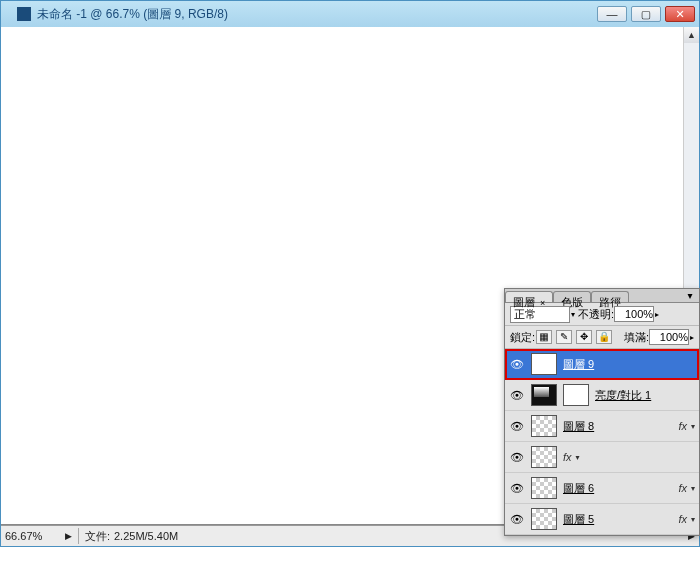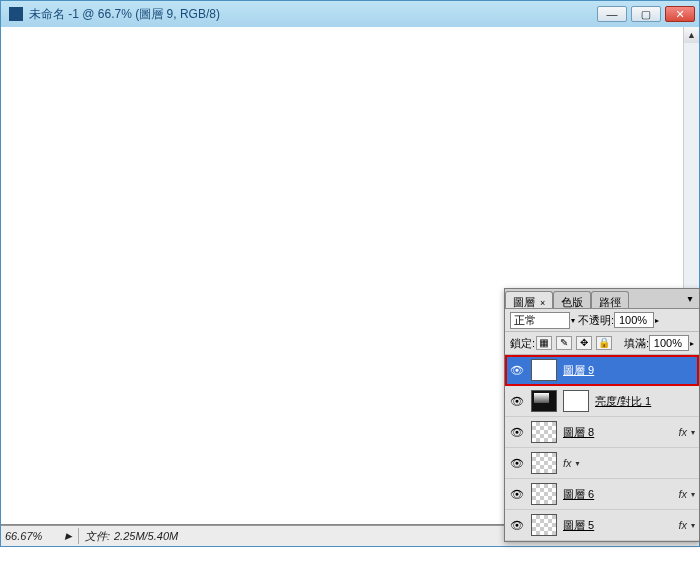--- a/index.html
+++ b/index.html
@@ -1,48 +1,48 @@
 <!DOCTYPE html>
 <html><head>
 <meta charset="utf-8">
 <style>
 * { box-sizing: border-box; margin: 0; padding: 0; font-family: "Microsoft JhengHei", sans-serif; }
 body { width: 700px; height: 588px; background: #fff; position: relative; overflow: hidden; }
 
 .window { position: absolute; left: 0; top: 0; width: 700px; border: 1px solid #4a90c0; }
-.titlebar { height: 26px; background: linear-gradient(#bfe3f5,#a8d4ed); display: flex; align-items: center; padding-left: 8px; }
+.titlebar { height: 26px; background: linear-gradient(#bfe3f5,#a8d4ed); display: flex; align-items: center; padding-left: 16px; }
 .app-icon { width: 14px; height: 14px; background: #1a4b7a; display: inline-block; margin-right: 6px; }
 .title-text { font-size: 12px; color: #1a4b7a; flex: 1; }
 .win-controls { display: flex; gap: 4px; margin-right: 4px; }
 .win-btn { width: 30px; height: 16px; display: flex; align-items: center; justify-content: center; font-size: 11px; border-radius: 2px; background: linear-gradient(#f7f7f7,#d6e3ef); border: 1px solid #6e9dbc; color: #222; }
 .win-btn.close { background: linear-gradient(#f48a85,#d94b3a); border: 1px solid #a02d22; color: #fff; }
 .canvas-area { height: 498px; background: #fff; border-bottom: 1px solid #888; position: relative; }
 .canvas-area .scroll-vert { position: absolute; right: 0; top: 0; width: 16px; height: 100%; background: #eceff3; border-left: 1px solid #ccc; }
 .scroll-vert .arrow { width: 100%; height: 16px; display:flex;align-items:center;justify-content:center;font-size:9px;color:#333;background:linear-gradient(#f8f8f8,#dadde2); }
 
-.statusbar { height: 21px; background: #ececec; display: flex; align-items: center; font-size: 11px; color: #222; padding: 0 4px; border-top: 1px solid #999; font-style: italic; }
+.statusbar { height: 21px; background: #ececec; display: flex; align-items: center; font-size: 11px; color: #222; padding: 0 4px; border-top: 1px solid #999; }
 .statusbar .zoom { width: 56px; }
 .statusbar .divider { width: 1px; height: 16px; background: #aaa; margin: 0 6px; }
 .statusbar .tri { margin-left: 4px; font-size: 9px; }
 .statusbar .filesize { flex: 0 0 auto; }
 .statusbar .tri2 { margin-left: auto; font-size: 9px; }
 
 
 .panel { position: absolute; right: 0; top: 288px; width: 196px; background: #e3e3e3; border: 1px solid #7a7a7a; box-shadow: 0 2px 6px rgba(0,0,0,.3); }
-.panel-tabs { display: flex; background: #cfcfcf; height: 20px; font-size: 11px; border-bottom: 1px solid #888; }
+.panel-tabs { display: flex; background: #cfcfcf; height: 14px; font-size: 11px; border-bottom: 1px solid #888; }
 .panel-tab { padding: 3px 7px 0; border: 1px solid #888; border-bottom: none; background: #cfcfcf; margin-top: 2px; border-top-left-radius:3px; border-top-right-radius:3px;}
 .panel-tab.active { background: #e3e3e3; position: relative; }
 .panel-tab .close-x { font-size: 9px; margin-left: 2px; }
 .panel-menu { width: 18px; display:flex;align-items:center;justify-content:center;font-size:10px;margin-left:auto; }
 
 .panel-row { display: flex; align-items: center; height: 23px; padding: 0 5px; font-size: 11px; border-bottom: 1px solid #bbb; background: #e3e3e3;}
 .panel-row select, .panel-row input { font-size: 11px; }
 .blend { width: 60px; height: 17px; border: 1px solid #888; background:#fff; padding-left:3px; }
 .panel-row .lbl { margin-left: 3px; }
-.pct { width: 40px; height: 16px; border: 1px solid #888; text-align: right; padding-right: 6px; background:#fff;}
+.pct { width: 40px; height: 16px; border: 1px solid #888; text-align: right; padding-right: 0; background:#fff;}
 .small-tri { font-size: 8px; margin-left:1px;}
 
 .lock-icons span { display:inline-block;width:16px;height:14px;text-align:center;font-size:10px;border:1px solid #999;margin-left:1px;background:#f2f2f2;}
 
 .layer-list { max-height: 210px; overflow: hidden; }
 .layer-row { display:flex; align-items:center; height: 31px; background:#e3e3e3; border-bottom:1px solid #ccc; font-size:11px; padding:0 4px;}
 .layer-row.selected { background:#3a76d6; color:#fff; }
 .layer-row.selected.highlight { outline: 2px solid #d80000; outline-offset: -2px; }
 .eye { width:16px; height:16px; display:flex;align-items:center;justify-content:center;margin-right:6px; }
 .thumb { width:26px; height:22px; border:1px solid #555; background:#fff; margin-right:6px; position:relative; }

